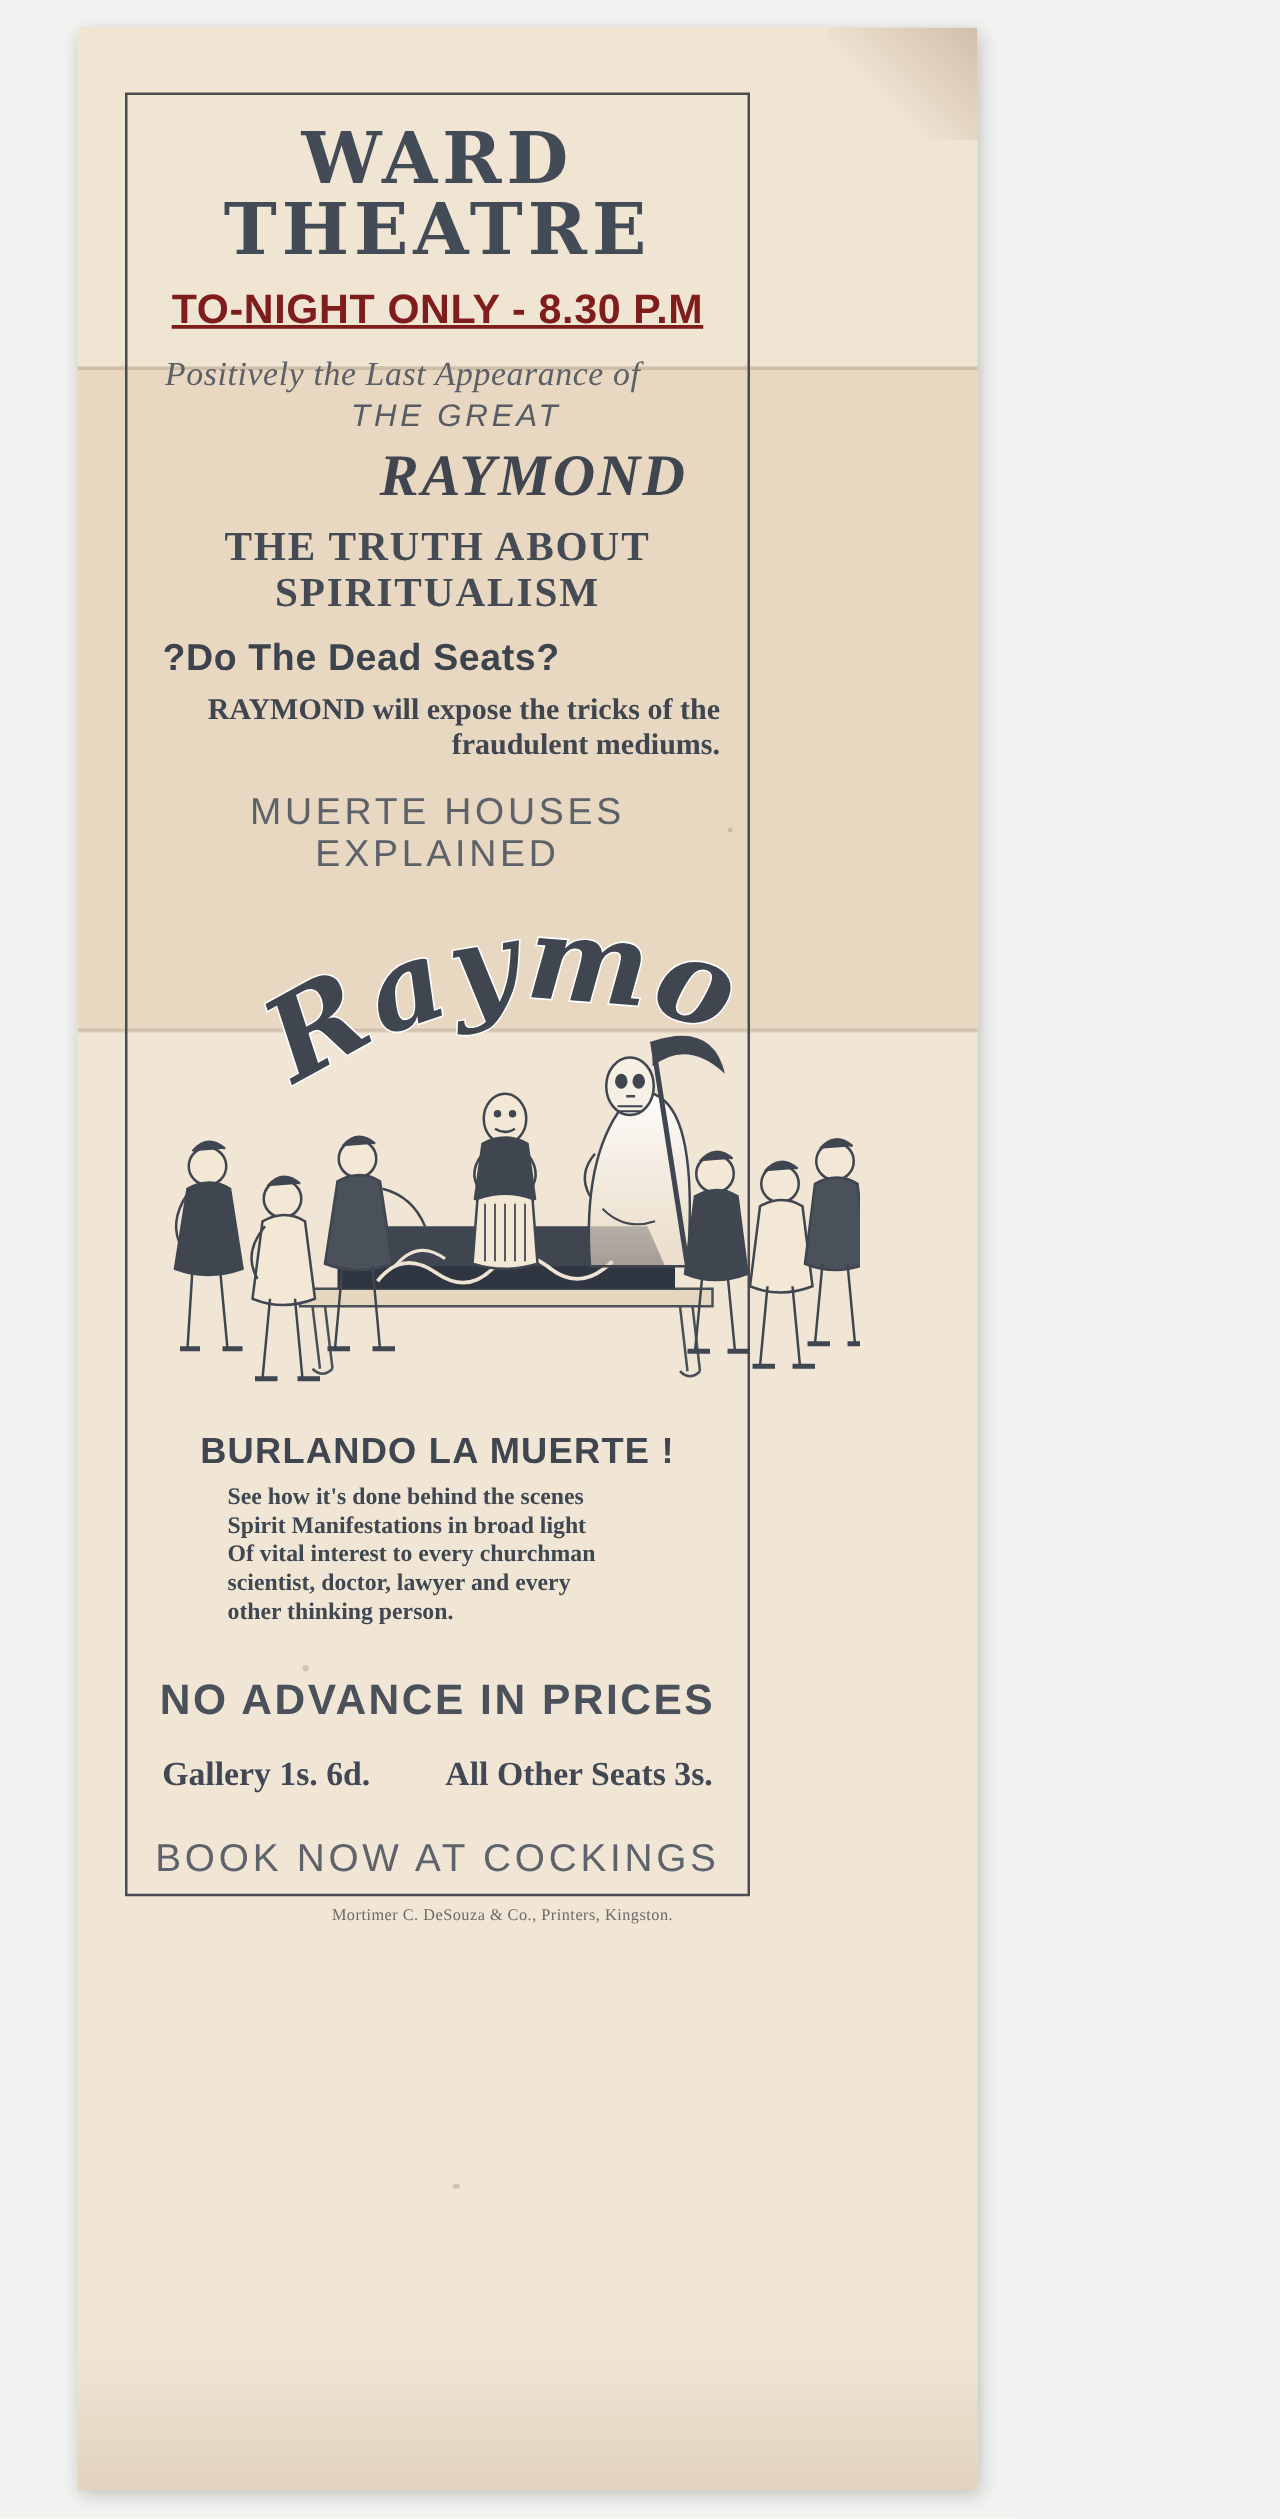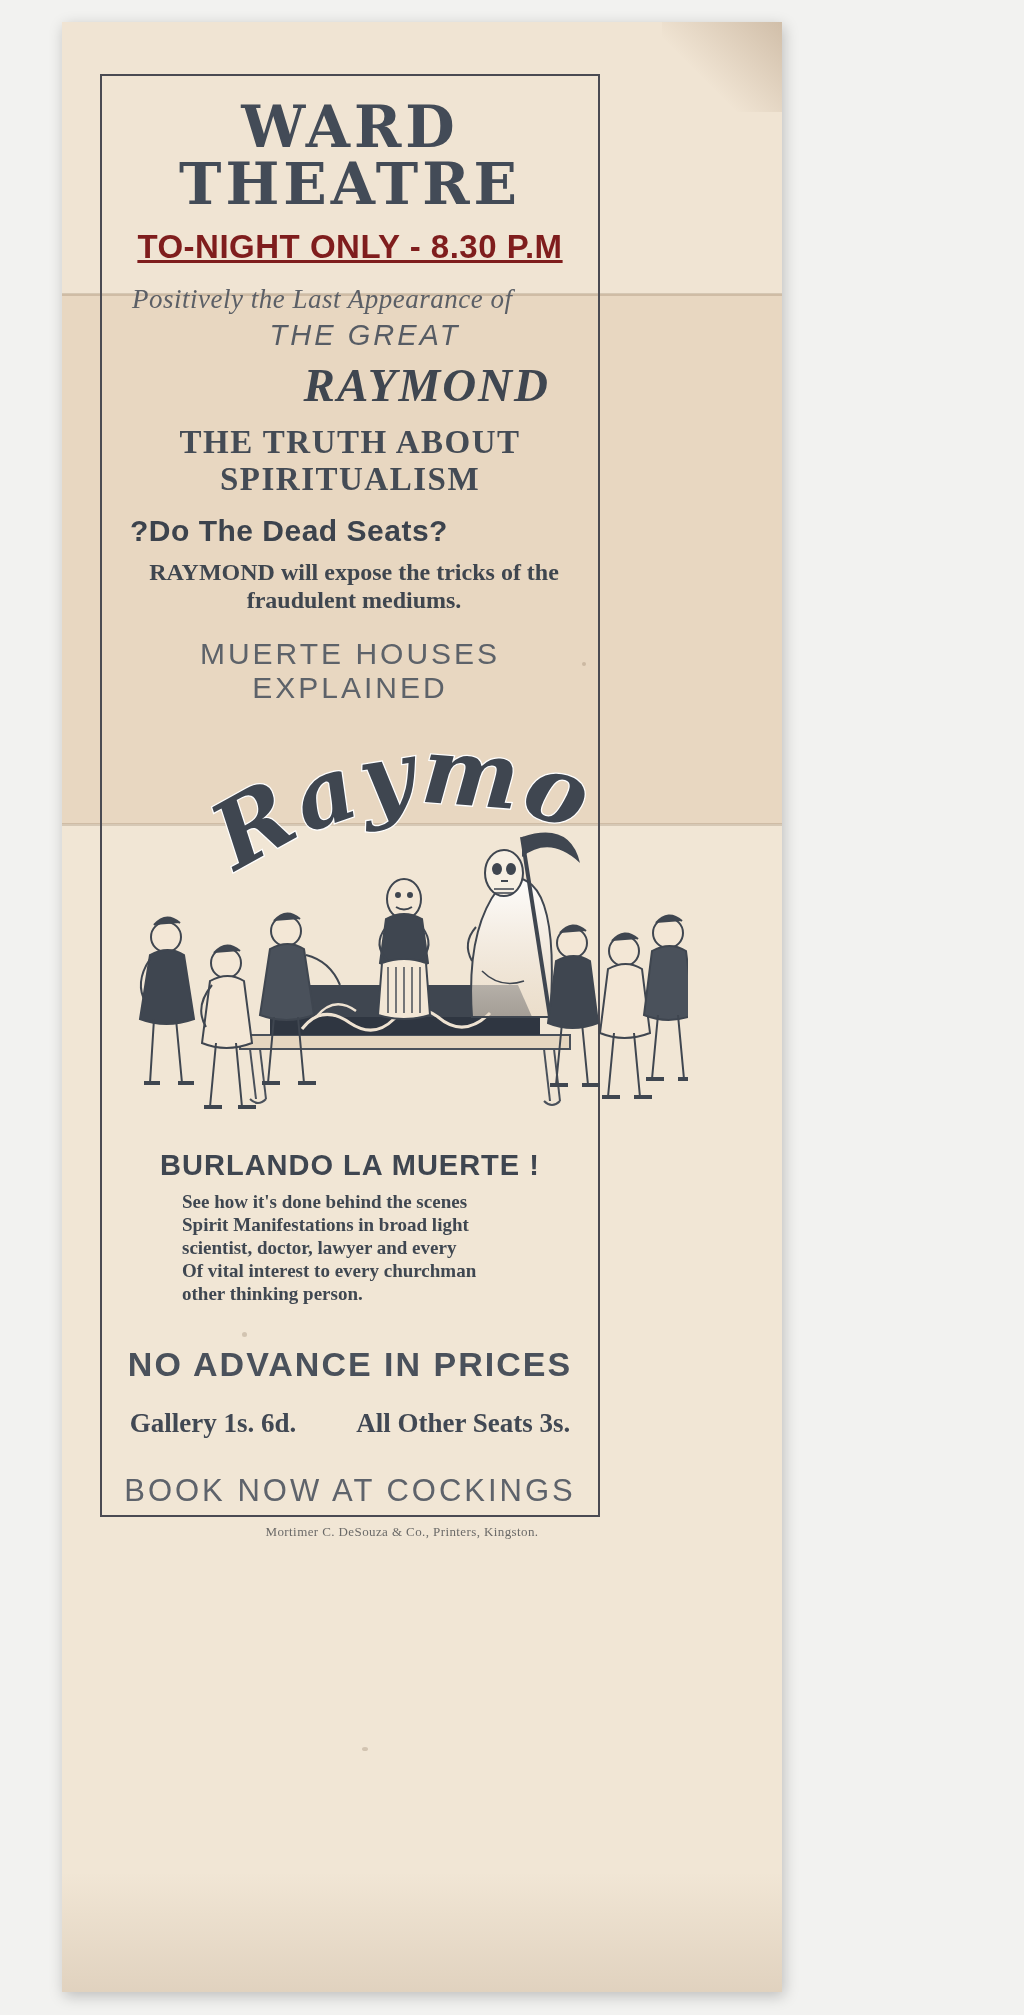--- a/index.html
+++ b/index.html
@@ -125,21 +125,21 @@
     font-size: 27px;
     letter-spacing: 0.5px;
     color: #5b5f66;
     text-align: left;
     padding-left: 12px;
   }
   .t-great {
     margin-top: 4px;
     font-family: "Liberation Sans", sans-serif;
     font-style: italic;
-    font-size: 29px;
+    font-size: 25px;
     letter-spacing: 3px;
     color: #575c64;
     text-align: center;
     padding-left: 30px;
   }
   .t-raymond-head {
     margin-top: 6px;
     font-family: "Liberation Serif", serif;
     font-weight: bold;
     font-style: italic;
@@ -167,21 +167,21 @@
     text-align: left;
     padding-left: 10px;
   }
   .t-expose {
     margin-top: 10px;
     font-family: "Liberation Serif", serif;
     font-weight: bold;
     font-size: 24px;
     line-height: 1.18;
     color: #3f464f;
-    text-align: center;
+    text-align: right;
     padding-left: 12px;
     padding-right: 4px;
   }
   .t-haunted {
     margin-top: 22px;
     font-family: "Liberation Sans", sans-serif;
     font-size: 30px;
     letter-spacing: 3px;
     color: #5d6269;
   }
@@ -402,22 +402,22 @@
               <path d="M526 362 h18 M558 362 h18" stroke-width="4"></path>
             </g>
           </svg>
         </div>
 
         <div class="t-burlando">BURLANDO LA MUERTE !</div>
 
         <div class="t-body">
           <div>See  how  it's done  behind  the  scenes</div>
           <div>Spirit Manifestations in broad light</div>
+          <div>Of vital interest to every churchman</div>
           <div>scientist, doctor, lawyer and every</div>
-          <div>Of vital interest to every churchman</div>
           <div>other thinking person.</div>
         </div>
 
         <div class="t-noadv">NO ADVANCE IN PRICES</div>
 
         <div class="prices">
           <span>Gallery 1s. 6d.</span>
           <span>All Other Seats 3s.</span>
         </div>
 

